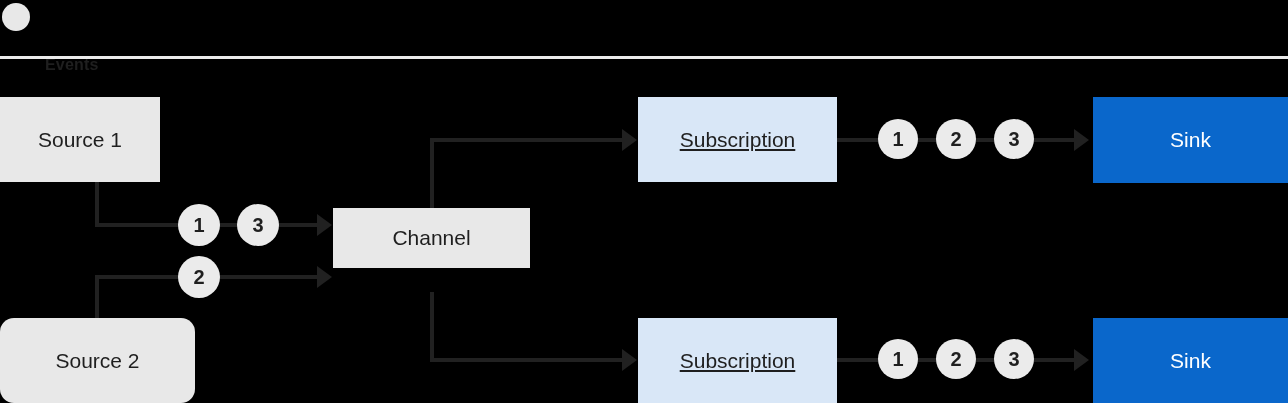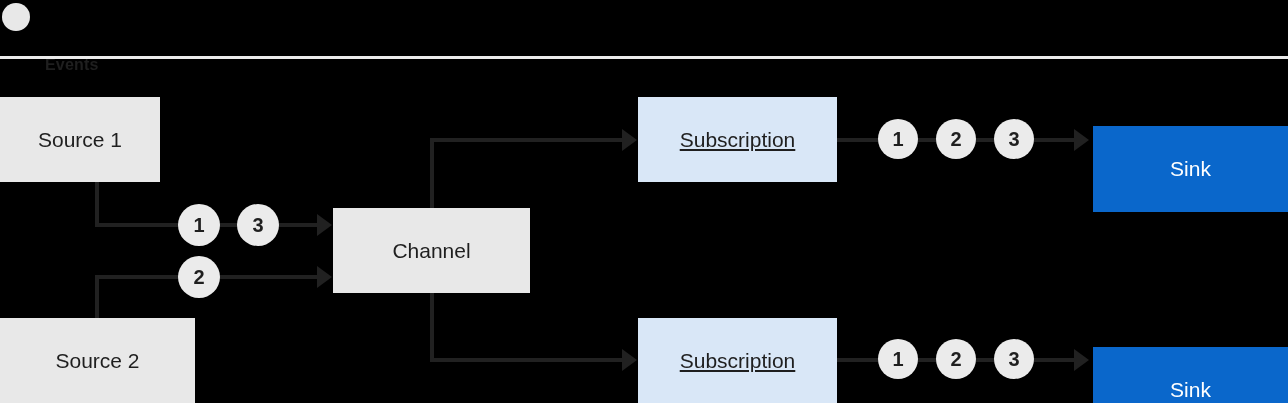--- a/index.html
+++ b/index.html
@@ -38,24 +38,24 @@
     width:1288px;height:3px;background:var(--divider);
   }
   
   .node{
     position:absolute;
     display:flex;align-items:center;justify-content:center;
     background:var(--node-gray);color:var(--text-dark);
     font-size:21px;
   }
   .node.lblue{background:var(--node-lblue);text-decoration:underline;}
-  .node.blue{background:var(--node-blue);color:var(--text-light);margin-top:29px;}
+  .node.blue{background:var(--node-blue);color:var(--text-light);}
   #source1{left:0;top:97px;width:160px;height:85px;}
-  #source2{left:0;top:318px;width:195px;height:85px;}
-  #channel{left:333px;top:208px;width:197px;height:85px;}
+  #source2{left:0;top:318px;width:195px;height:85px;border-radius:14px;}
+  #channel{left:333px;top:208px;width:197px;height:60px;}
   #sub1{left:638px;top:97px;width:199px;height:85px;}
   #sub2{left:638px;top:318px;width:199px;height:85px;}
   #sink1{left:1093px;top:97px;width:195px;height:86px;}
   #sink2{left:1093px;top:318px;width:195px;height:85px;}
   
   .hline,.vline{position:absolute;background:var(--line);}
   .arrow{
     position:absolute;width:0;height:0;
     border-top:11px solid transparent;
     border-bottom:11px solid transparent;

